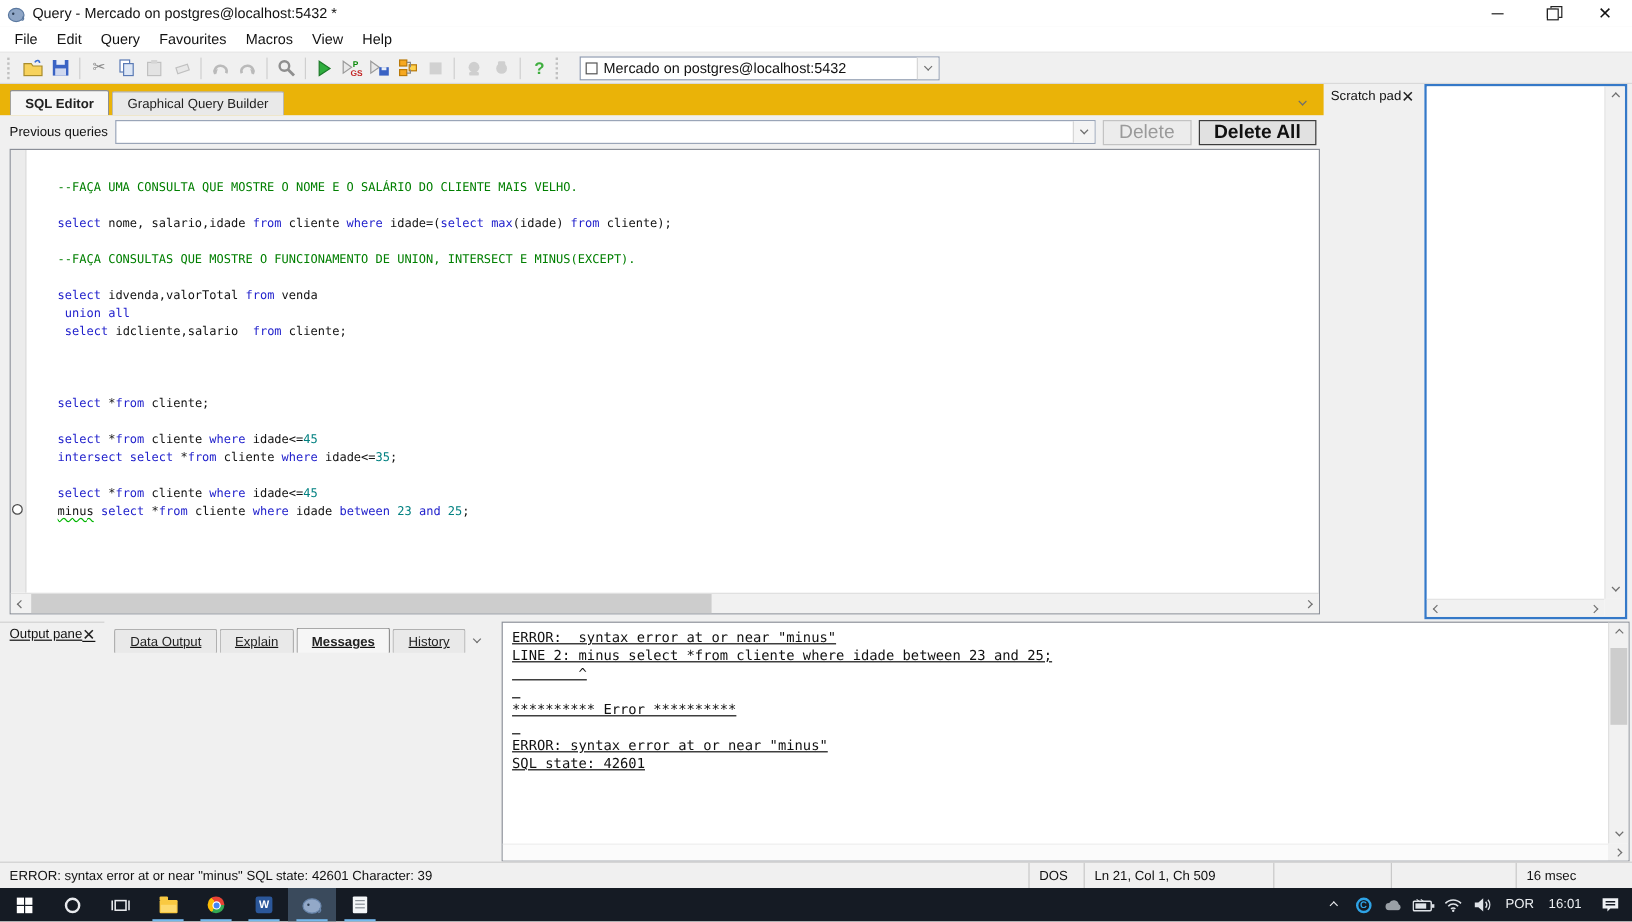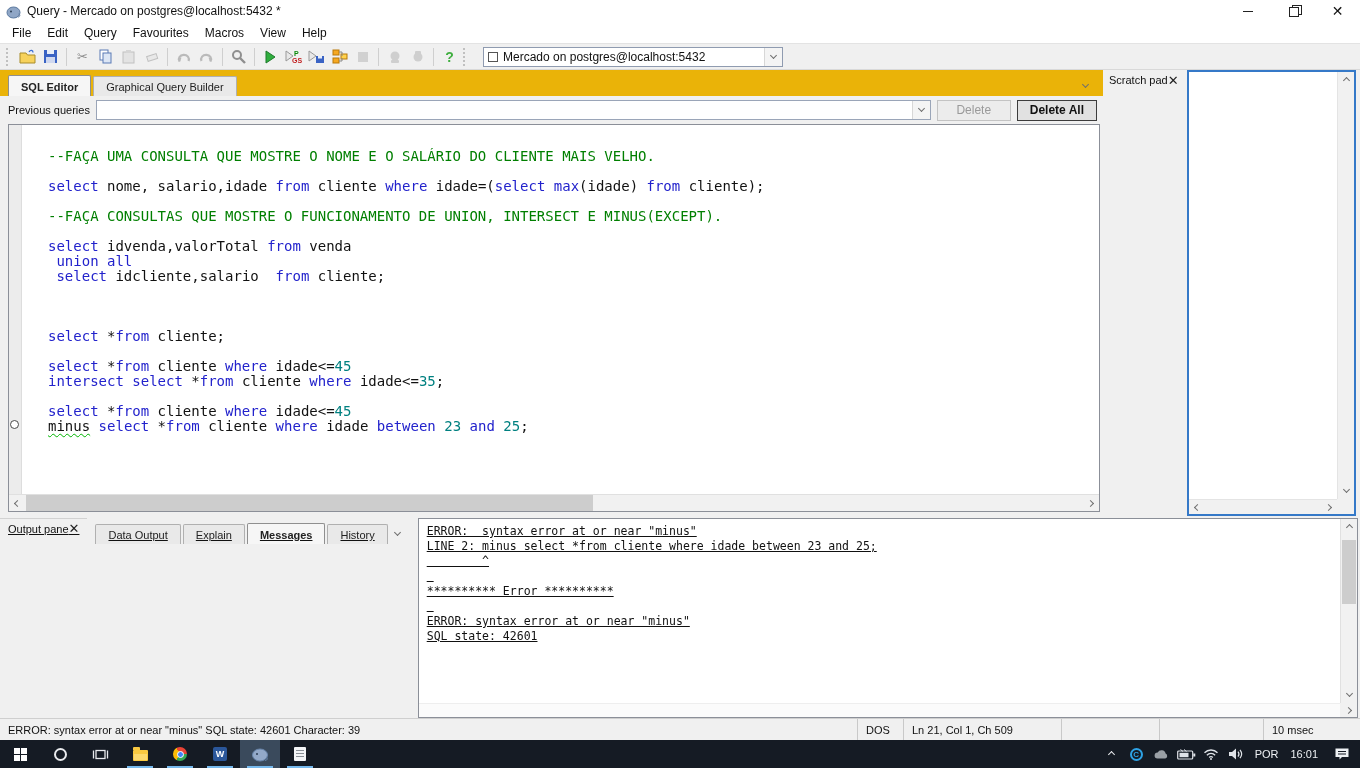--- a/index.html
+++ b/index.html
@@ -49,29 +49,29 @@
 
   .tabrow { height:26px; display:flex; align-items:flex-end; padding-left:8px; background:#eab308; position:relative; }
   .tabrow .spacer, .outtabs .spacer { flex:1; }
   .tab { font-size:11px; padding:4px 12px 3px 12px; background:#e9e9e9; border:1px solid #b0b0b0; border-bottom:none; border-radius:2px 2px 0 0; margin-right:2px; color:#222; }
   .tab.active { background:#f6f6f6; font-weight:bold; border-color:#8f8f8f; padding-top:5px; }
   .tab-dd { width:16px; height:16px; display:flex; align-items:center; justify-content:center; margin:0 10px 2px 0; }
 
   .prevrow { height:28px; display:flex; align-items:center; gap:6px; padding:0 6px 0 8px; font-size:11px; background:#f0f0f0; }
   .prevcombo { flex:1; height:20px; background:#fff; border:1px solid #9aa5b8; display:flex; }
   .prevcombo .val { flex:1; }
-  .btn { height:21px; min-width:74px; font-size:12px; background:#e1e1e1; border:1px solid #adadad; padding:0 12px; text-align:center; line-height:19px; }
+  .btn { height:21px; min-width:74px; font-size:16px; background:#e1e1e1; border:1px solid #adadad; padding:0 12px; text-align:center; line-height:19px; }
   .btn.primary { border:1px solid #3c3c3c;font-weight:bold; }
   .btn.dis { color:#9a9a9a; background:#ececec; border-color:#c3c3c3; }
 
   .editor { flex:1; margin:0 3px 6px 8px; border:1px solid #8b8f98; background:#fff; display:flex; flex-direction:column; min-height:0; }
   .edmain { flex:1; display:flex; min-height:0; overflow:hidden; }
   .gutter { width:13px; background:#ececec; border-right:1px solid #ddd; position:relative; flex:none; }
   .marker { position:absolute; left:1px; top:295px; width:9px; height:9px; border:1px solid #4a4a4a; border-radius:50%; background:#fff; }
-  .code { flex:1; padding:24px 0 13px 26px; font-family:"DejaVu Sans Mono",monospace; font-size:14px; line-height:15px; white-space:pre; overflow:hidden; }
+  .code { flex:1; padding:24px 0 13px 26px; font-family:"DejaVu Sans Mono",monospace; font-size:10px; line-height:15px; white-space:pre; overflow:hidden; }
   .cl { height:15px; }
   .tok-c { color:#007f00; }
   .tok-k { color:#2222cc; }
   .tok-p { color:#111; }
   .tok-n { color:#008080; }
   .tok-e { color:#111; text-decoration:underline wavy #00b400 1px; text-underline-offset:2px; }
 
   
   .sb-h { height:17px; background:#f1f1f1; border-top:1px solid #e0e0e0; display:flex; align-items:stretch; flex:none; }
   .sb-btn { width:17px; display:flex; align-items:center; justify-content:center; flex:none; }
@@ -394,21 +394,21 @@
         </div>
     </div>
   </div>
 
   <div class="status">
     <div class="sseg msg">ERROR: syntax error at or near "minus" SQL state: 42601 Character: 39</div>
     <div class="sseg w-dos">DOS</div>
     <div class="sseg w-cur">Ln 21, Col 1, Ch 509</div>
     <div class="sseg w-e1"></div>
     <div class="sseg w-e2"></div>
-    <div class="sseg w-dur">10 msec</div>
+    <div class="sseg w-dur">16 msec</div>
   </div>
 </div>
 
 <div class="taskbar">
   <div class="tkb">
       <span class="startlogo">
         <i></i>
         <i></i>
         <i></i>
         <i></i>

